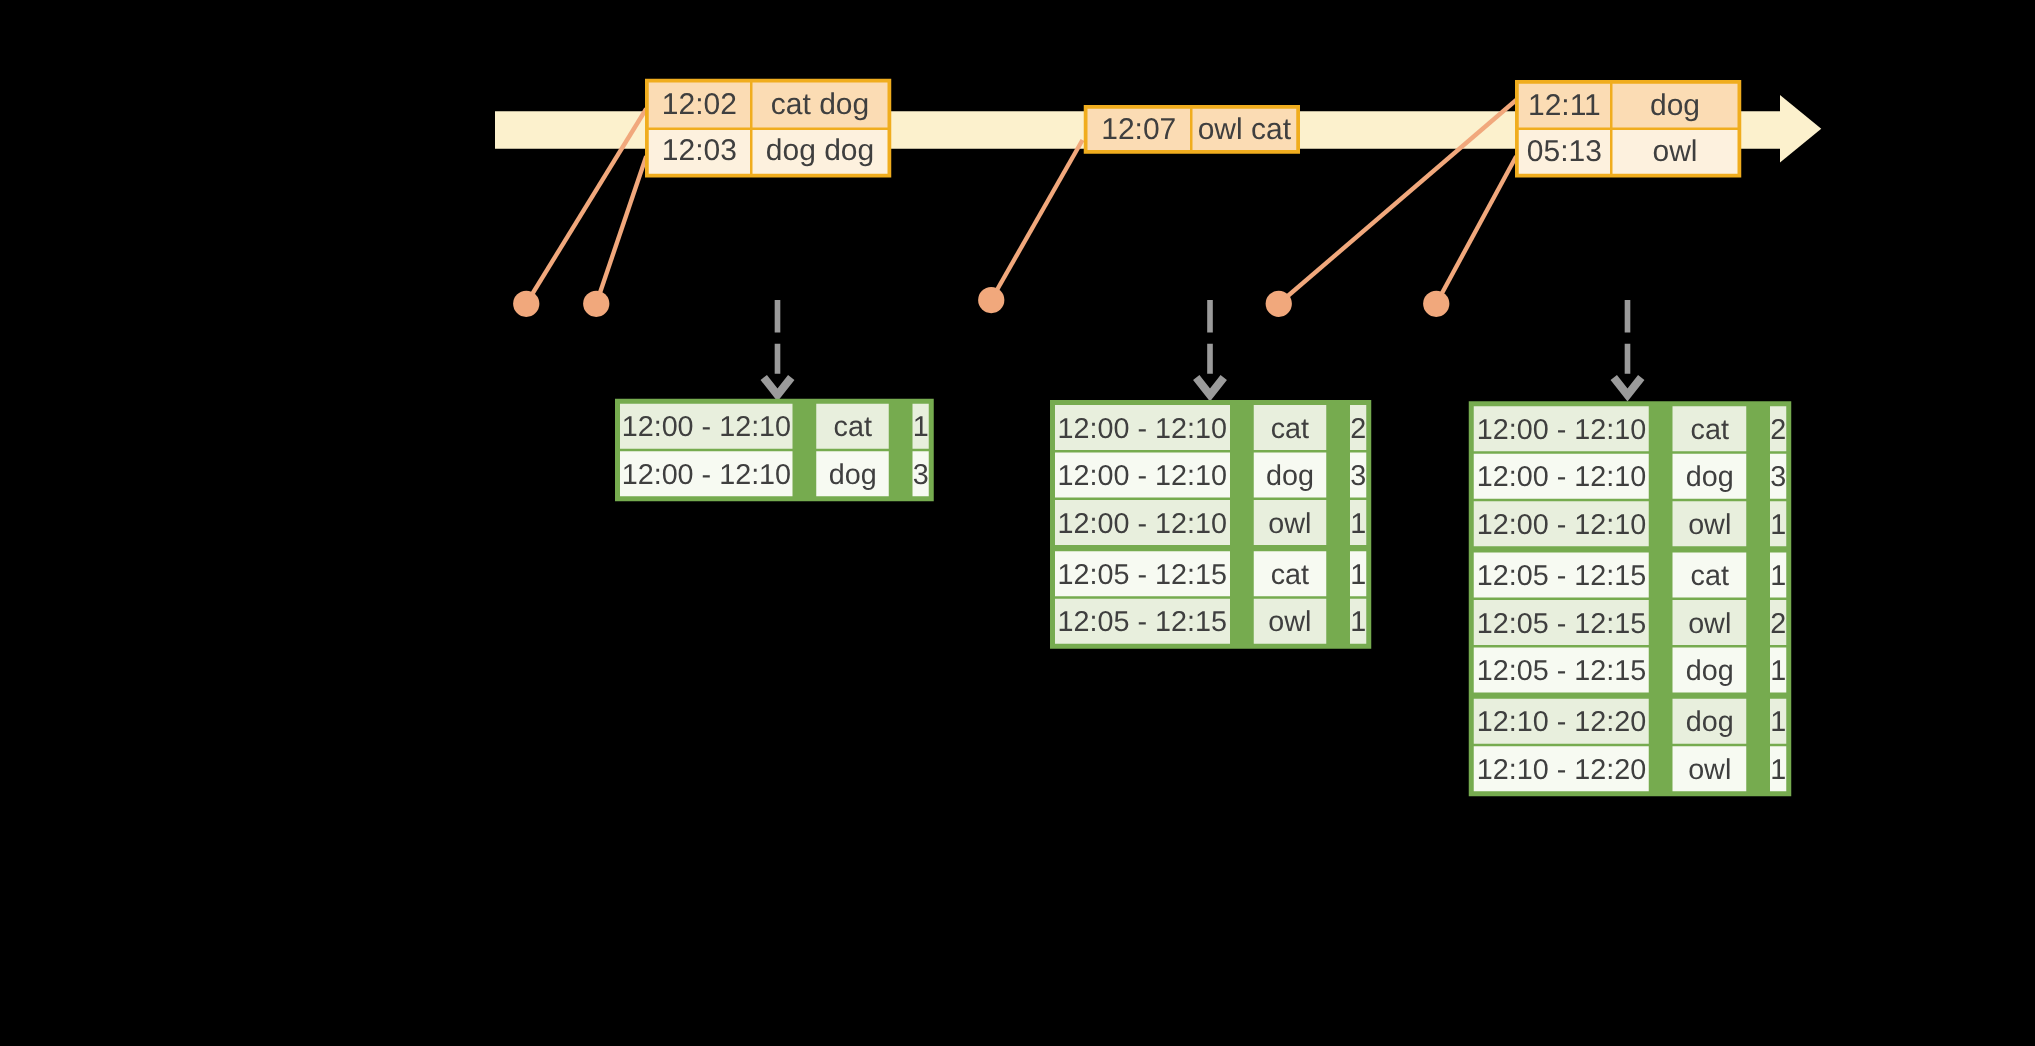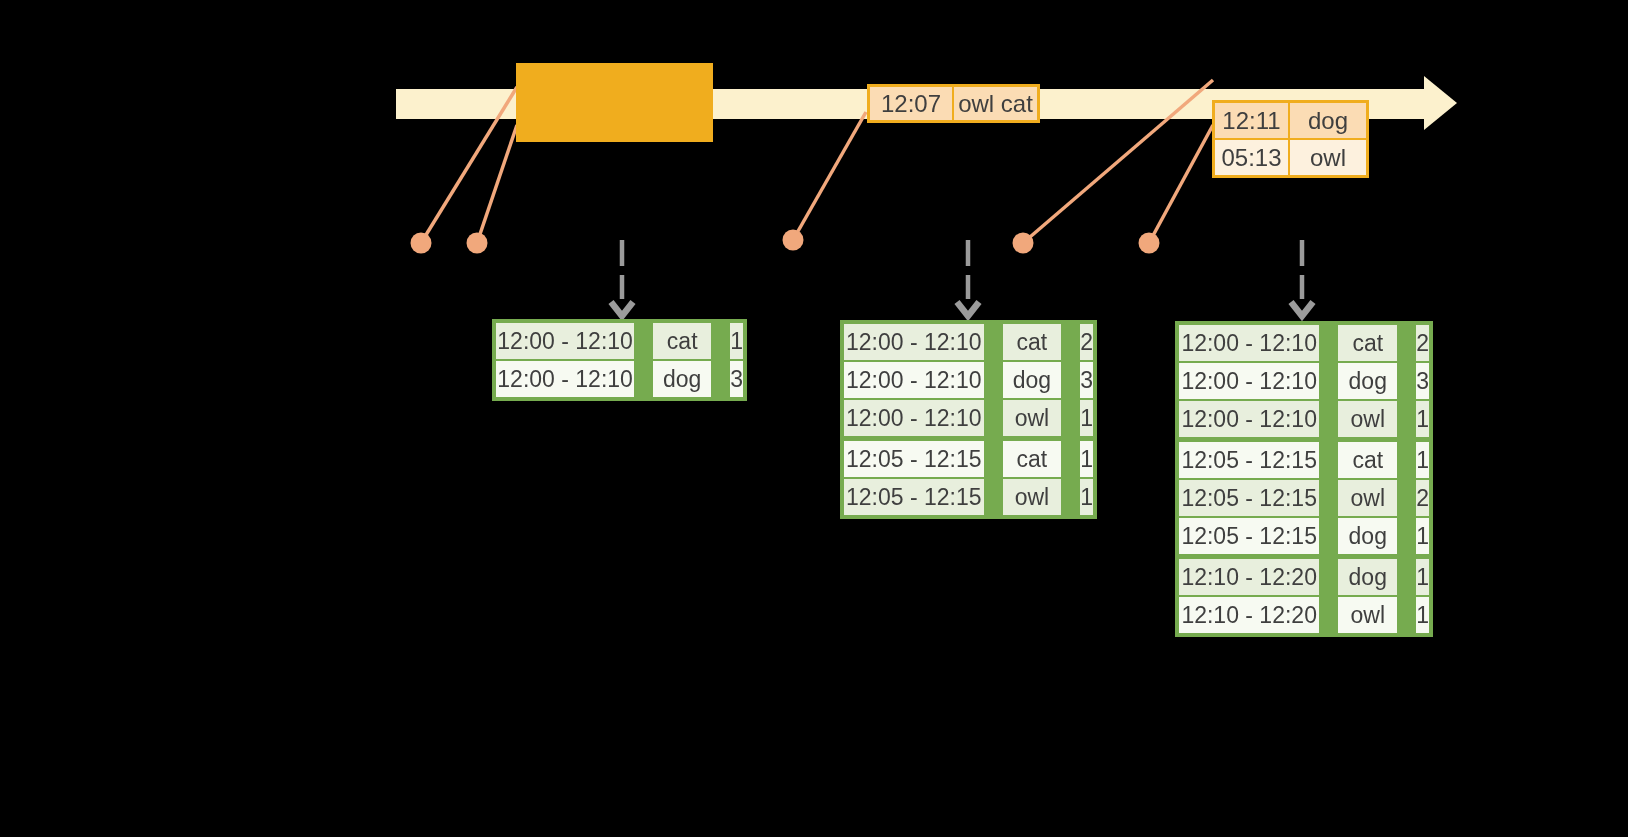--- a/index.html
+++ b/index.html
@@ -36,21 +36,21 @@
     padding:3px;display:flex;flex-direction:column;gap:2px;
   }
   .e-row{display:flex;gap:2px;flex:1;}
   .e-cell{display:flex;align-items:center;justify-content:center;font-size:24px;line-height:1;}
   .e-row.peach .e-cell{background:var(--event-row-peach);}
   .e-row.cream .e-cell{background:var(--event-row-cream);}
   .et1{left:516px;top:63px;width:197px;height:79px;}
   .et1 .e-time{width:81px;}  .et1 .e-words{flex:1;}
   .et2{left:867px;top:84px;width:173px;height:39px;}
   .et2 .e-time{width:82px;}  .et2 .e-words{flex:1;}
-  .et3{left:1212px;top:64px;width:157px;height:78px;margin-top:36px;}
+  .et3{left:1212px;top:64px;width:181px;height:78px;}
   .et3 .e-time{width:73px;}  .et3 .e-words{flex:1;}
 
   
   .result-table{
     position:absolute;z-index:2;box-sizing:border-box;
     background:var(--result-table-border);
     padding:4px;display:flex;flex-direction:column;
   }
   .r-group{display:flex;flex-direction:column;gap:2px;}
   .r-group + .r-group{margin-top:5px;border-radius:20px;}
@@ -87,20 +87,28 @@
 
     <line class="trigger-shaft" x1="622" y1="240" x2="622" y2="299"></line>
     <polyline class="trigger-head" points="611,302 622,316 633,302"></polyline>
     <line class="trigger-shaft" x1="968" y1="240" x2="968" y2="299"></line>
     <polyline class="trigger-head" points="957,302 968,316 979,302"></polyline>
     <line class="trigger-shaft" x1="1302" y1="240" x2="1302" y2="299"></line>
     <polyline class="trigger-head" points="1291,302 1302,316 1313,302"></polyline>
   </svg>
 
   <div class="event-table et1">
+      <div class="e-row peach">
+        <div class="e-cell e-time">12:02</div>
+        <div class="e-cell e-words">cat dog</div>
+      </div>
+      <div class="e-row cream">
+        <div class="e-cell e-time">12:03</div>
+        <div class="e-cell e-words">dog dog</div>
+      </div>
     </div>
   <div class="event-table et2">
       <div class="e-row peach">
         <div class="e-cell e-time">12:07</div>
         <div class="e-cell e-words">owl cat</div>
       </div>
     </div>
   <div class="event-table et3">
       <div class="e-row peach">
         <div class="e-cell e-time">12:11</div>

